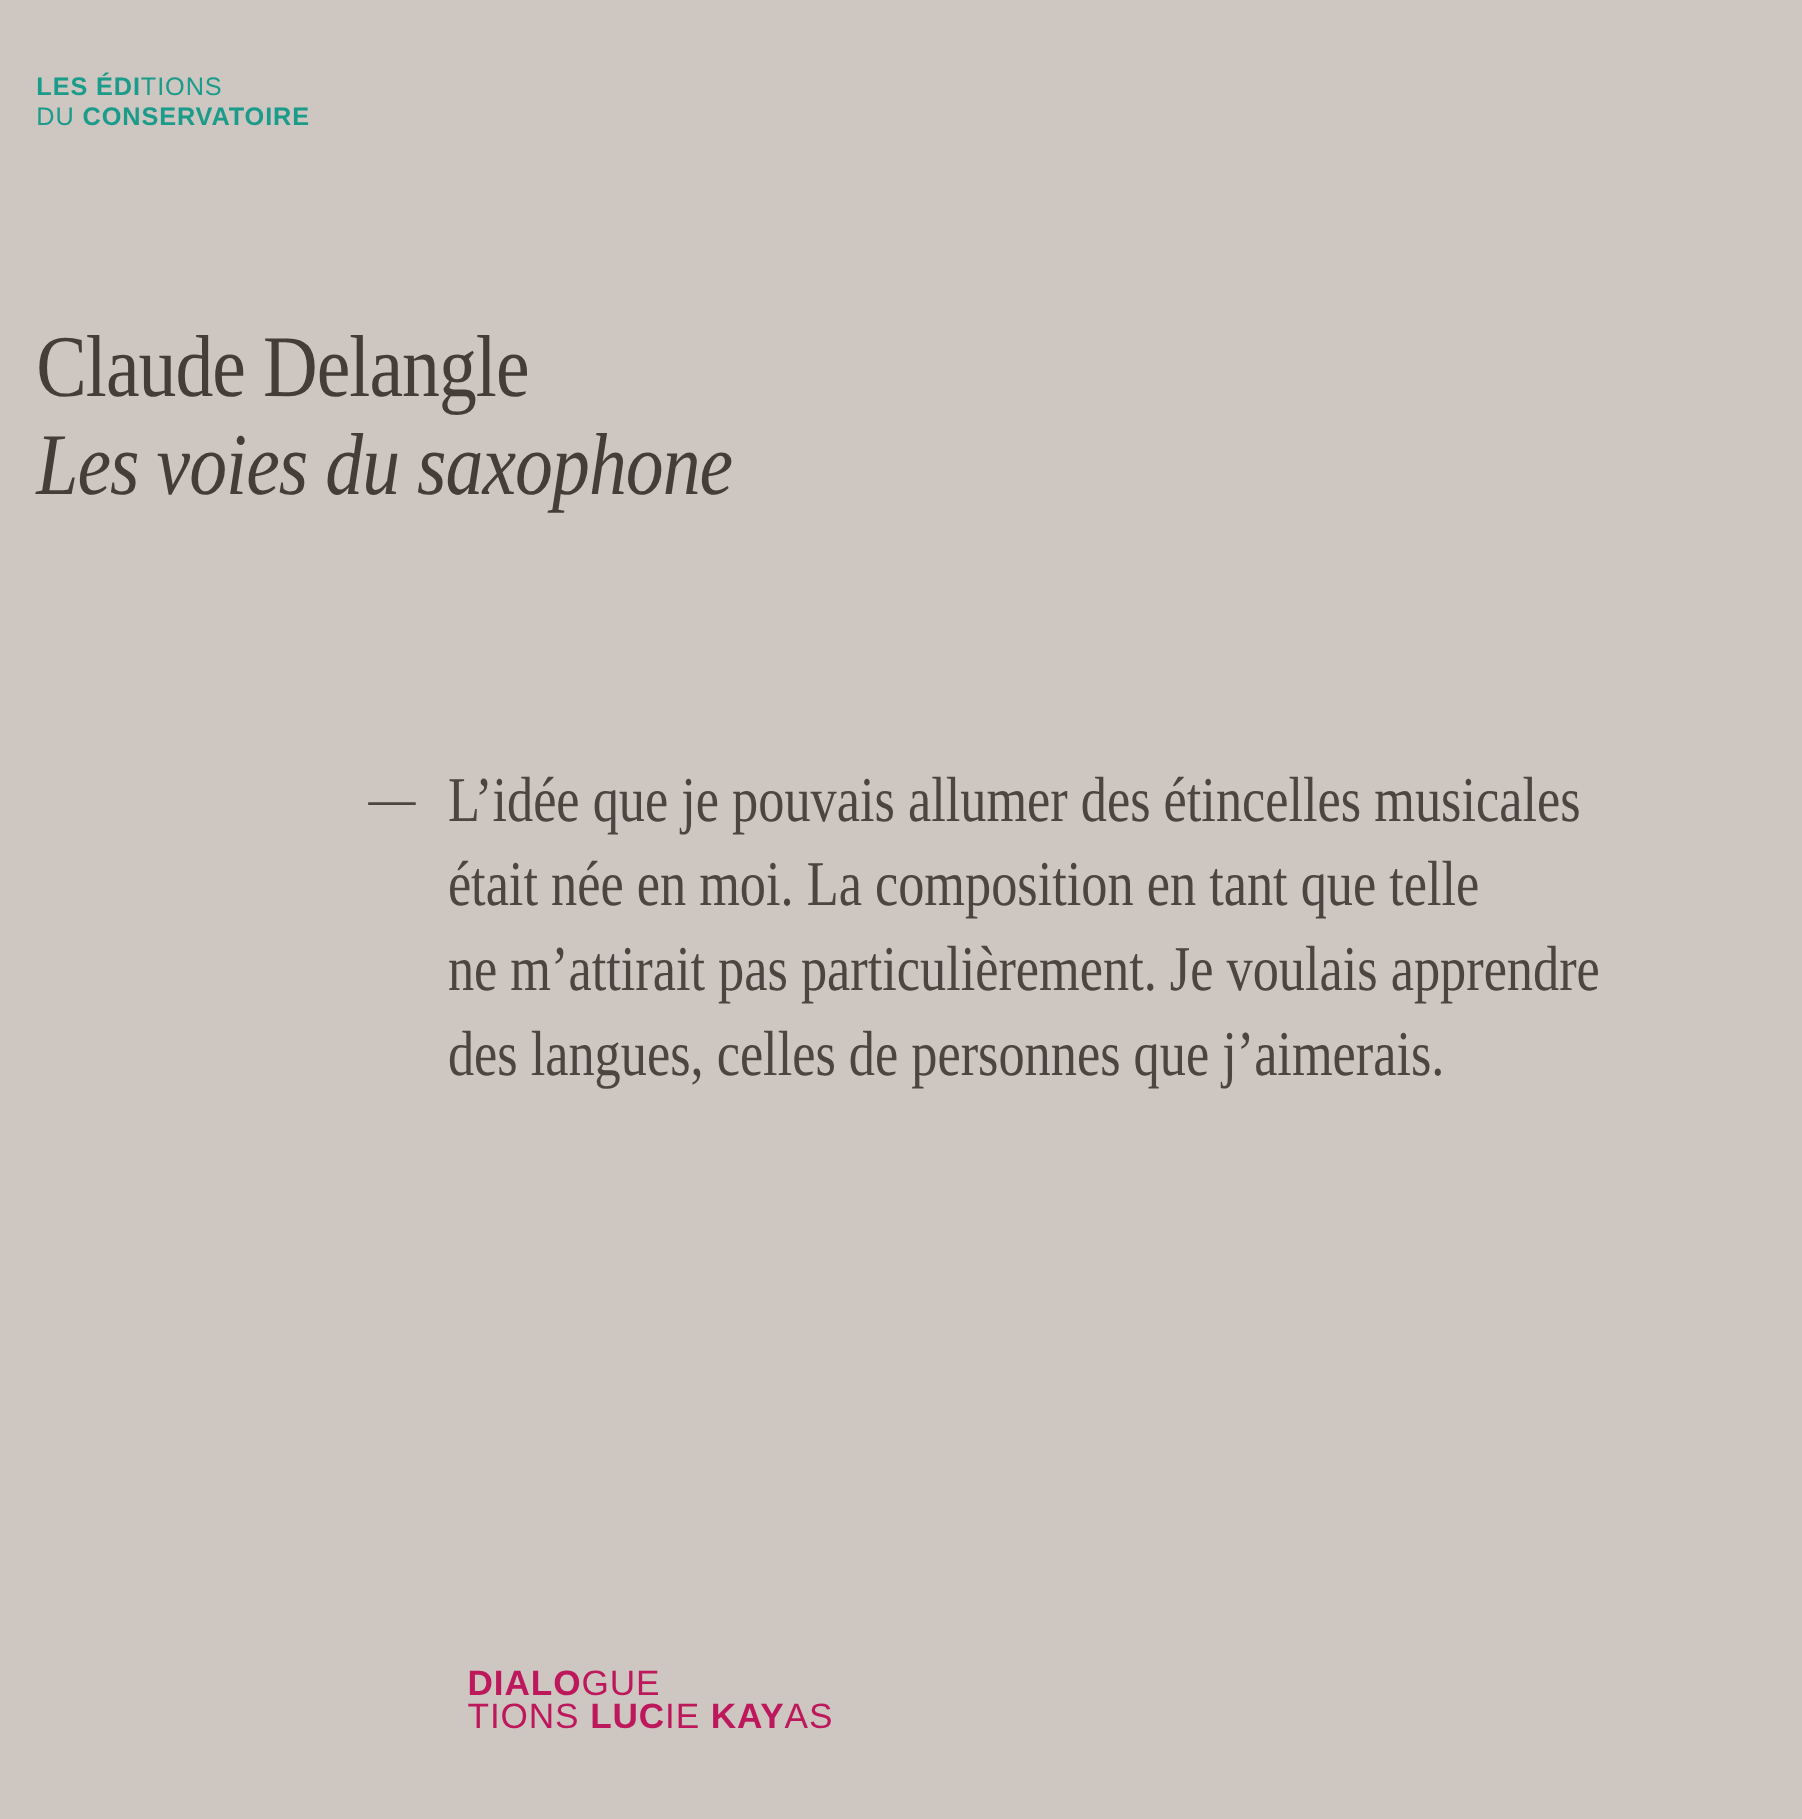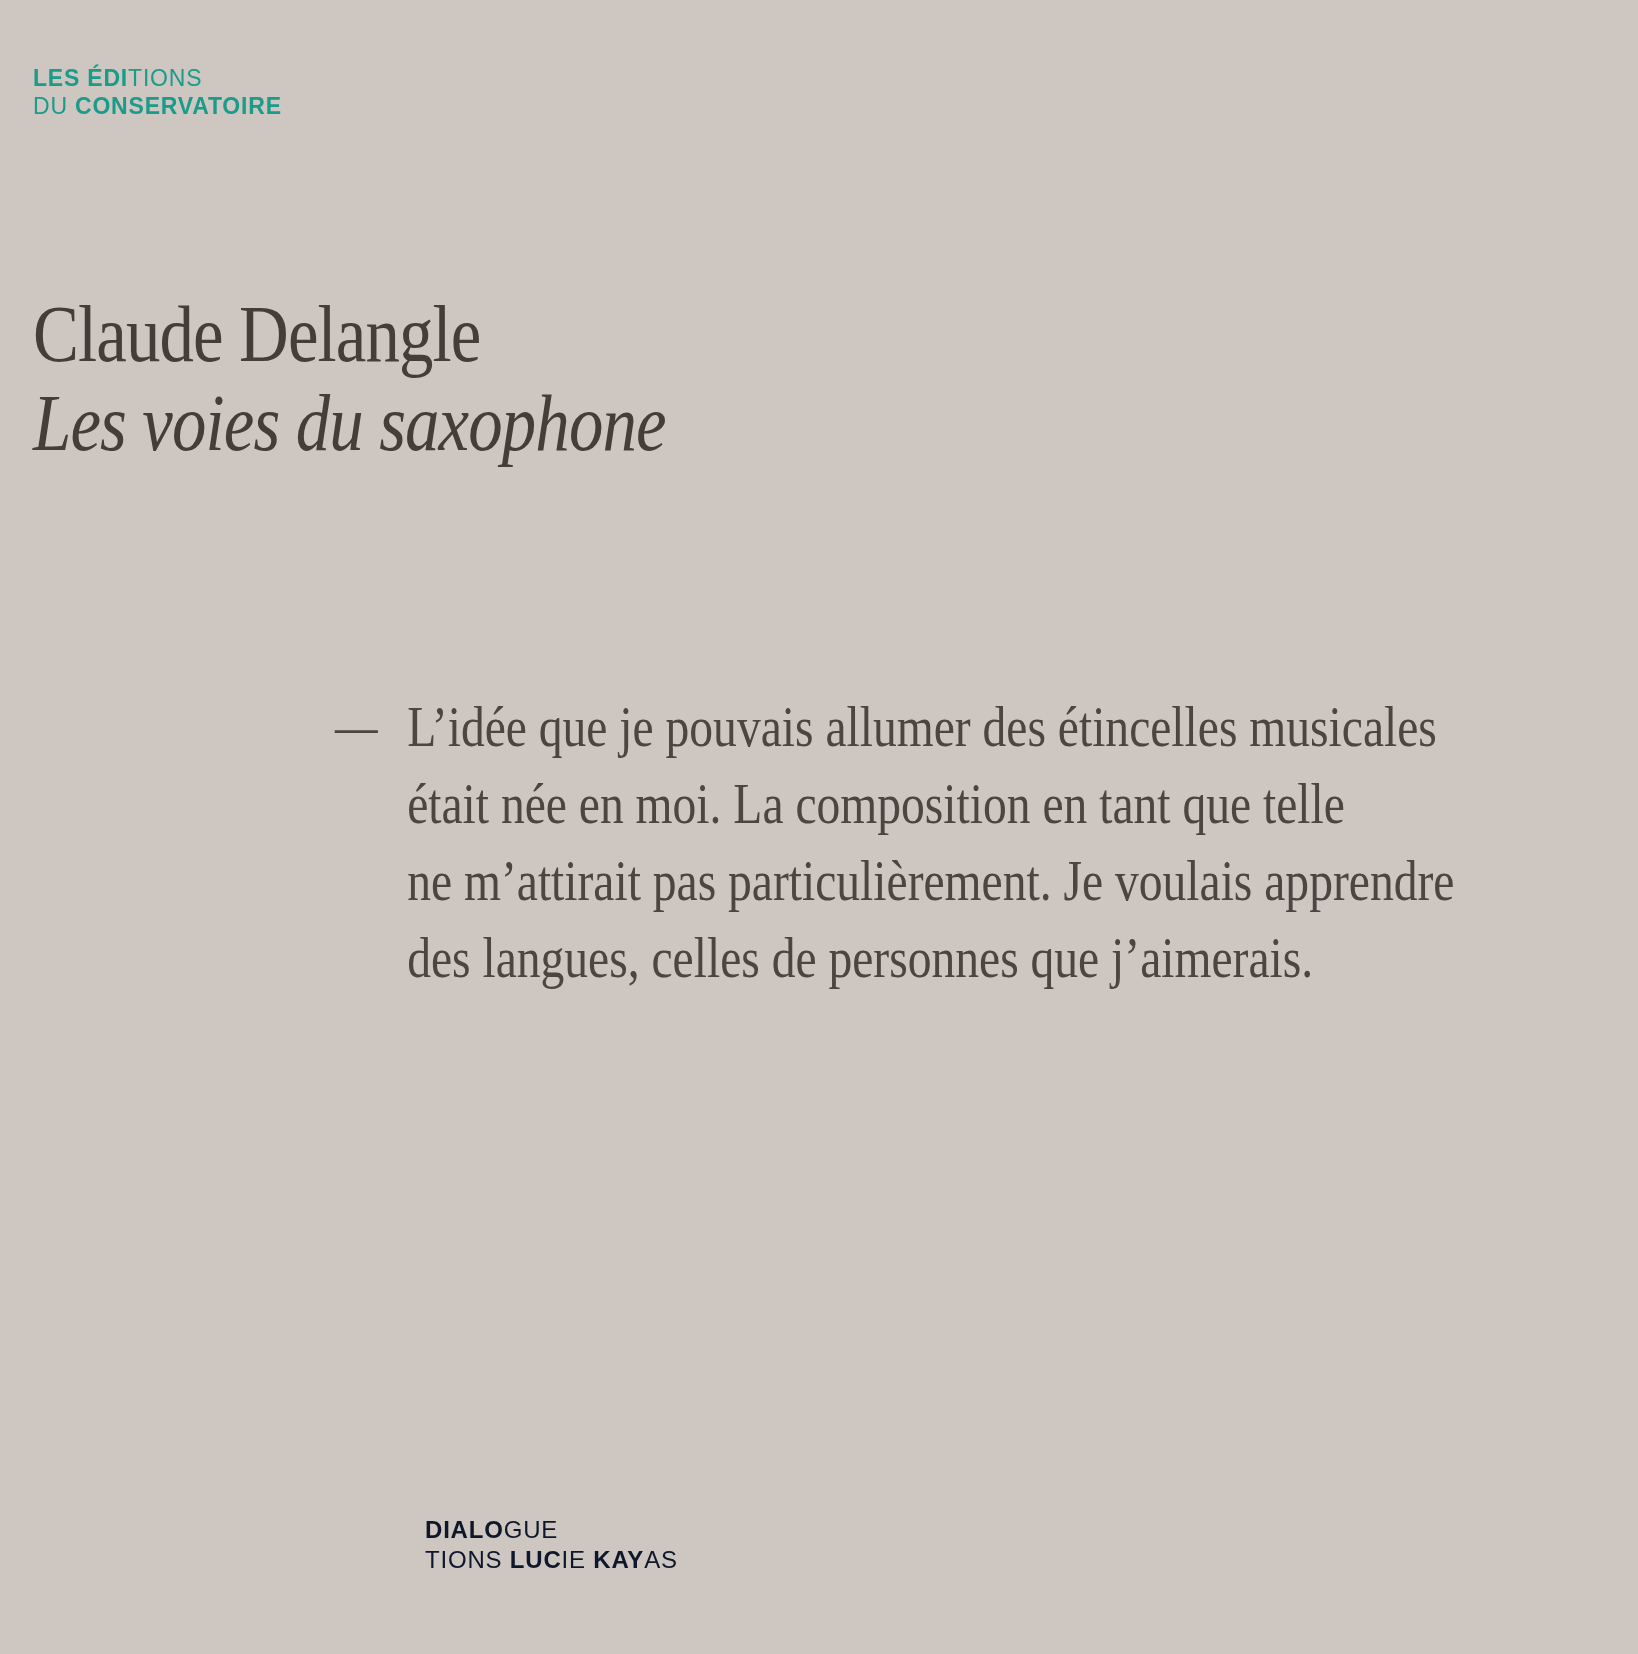--- a/index.html
+++ b/index.html
@@ -79,23 +79,23 @@
     flex: 0 0 88px;
     font-size: 52px;
   }
   .quote-lines div { white-space: nowrap; }
 
   
   .credit {
     position: absolute;
     left: 425px;
     top: 1515px;
-    color: #0f172a;
+    color: #be185d;
     font-family: "Liberation Sans", sans-serif;
-    font-size: 24px;
+    font-size: 32px;
     line-height: 30px;
     letter-spacing: 0.8px;
     font-weight: 400;
     white-space: nowrap;
   }
   .credit .b { font-weight: 800; }
 </style>
 </head>
 <body>
 

